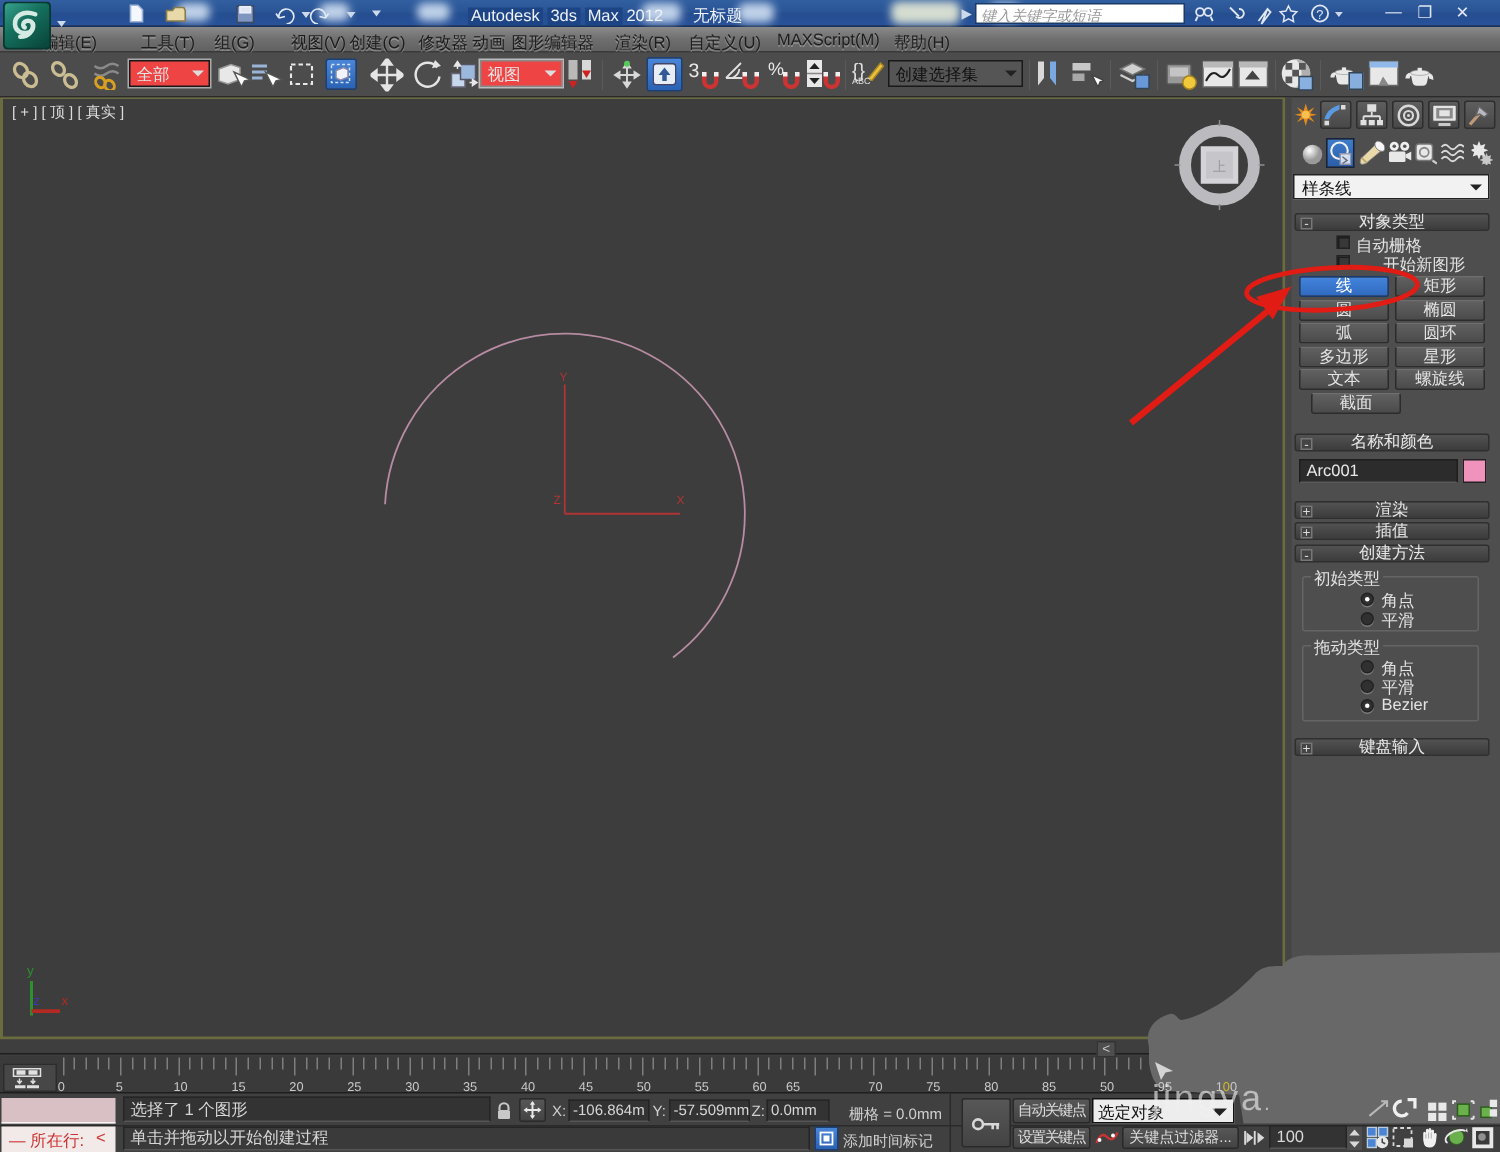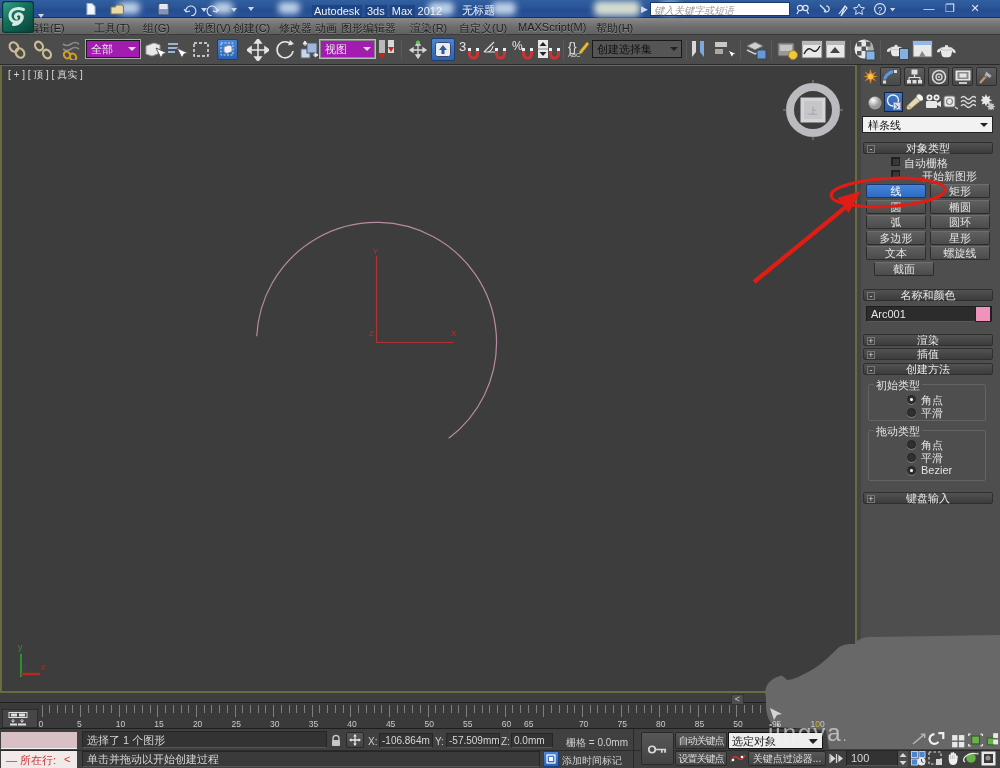--- a/index.html
+++ b/index.html
@@ -12,21 +12,21 @@
 #ttext{position:absolute;top:5px;left:312px;font-size:11px;color:#eef2fa}
 .thl{background:#1d4484;padding:0 2px}
 #searchbox{position:absolute;left:650px;top:2px;width:140px;height:14px;background:#fff;border:1px solid #1a3a68;font-size:10px;color:#999;font-style:italic;padding:1px 3px}
 .winbtn{position:absolute;top:2px;color:#dfe6f2;font-size:11px;text-align:center}
 
 #menubar{left:0;top:18px;width:1000px;height:17px;background:linear-gradient(#8a8a8a,#6f6f6f 50%,#616161);border-bottom:1px solid #3a3a3a}
 .menu{position:absolute;top:21px;font-size:11px;color:#1c1c1c;text-shadow:0 1px 0 rgba(255,255,255,.25)}
 
 #toolbar{left:0;top:35px;width:1000px;height:30px;background:#4c4c4c;border-bottom:1px solid #2a2a2a}
 .tbsep{position:absolute;top:5px;width:1px;height:20px;background:#333;border-right:1px solid #5a5a5a}
-.drop{position:absolute;background:#a21caf;border:1px solid #191919;box-shadow:inset 0 0 0 1px #555;color:#e6e6e6;font-size:11px;padding:1px 4px}
+.drop{position:absolute;background:#ef4444;border:1px solid #191919;box-shadow:inset 0 0 0 1px #555;color:#e6e6e6;font-size:11px;padding:1px 4px}
 .droparr{position:absolute;right:3px;top:6px;width:0;height:0;border:4px solid transparent;border-top-color:#ddd}
 .bluebtn{background:linear-gradient(#4a86d8,#2a62b4);border:1px solid #1c3f74;border-radius:2px}
 
 #viewport{left:0;top:65px;width:857px;height:628px;background:#3d3d3d;border:2px solid #6b6b40;border-top:1px solid #6b6b40}
 
 #panel{left:857px;top:65px;width:143px;height:628px;background:#4e4e4e}
 .tab{position:absolute;width:21px;height:19px;background:linear-gradient(#5e5e5e,#484848);border:1px solid #2e2e2e;border-radius:2px}
 .rollhead{position:absolute;left:863px;width:130px;height:12px;background:linear-gradient(#525252,#3c3c3c);border:1px solid #2f2f2f;border-radius:2px;color:#e8e8e8;font-size:11px;text-align:center;line-height:11px}
 .rollpm{position:absolute;left:3px;top:2px;width:8px;height:8px;color:#ddd;font-size:9px;line-height:7px;text-align:center}
 .pbtn{position:absolute;width:60px;height:14px;background:linear-gradient(#606060,#4b4b4b);border:1px solid #2c2c2c;border-top-color:#6e6e6e;border-radius:2px;color:#e4e4e4;font-size:11px;text-align:center;line-height:12px}
@@ -411,21 +411,21 @@
     <div class="pbtn" style="left:866px;top:199.5px">圆</div>
     <div class="pbtn" style="left:930px;top:199.5px">椭圆</div>
     <div class="pbtn" style="left:866px;top:215.0px">弧</div>
     <div class="pbtn" style="left:930px;top:215.0px">圆环</div>
     <div class="pbtn" style="left:866px;top:230.5px">多边形</div>
     <div class="pbtn" style="left:930px;top:230.5px">星形</div>
     <div class="pbtn" style="left:866px;top:246.0px">文本</div>
     <div class="pbtn" style="left:930px;top:246.0px">螺旋线</div>
     <div class="pbtn" style="left:874px;top:261.5px">截面</div>
     <div class="rollhead" style="top:289px">名称和颜色<span class="rollpm" style="border:1px solid #777;background:#444">-</span></div>
-    <div class="abs" style="left:866px;top:306px;width:126px;height:16px;background:#2c2c2c;border:1px solid #1e1e1e;border-bottom-color:#5a5a5a;color:#e8e8e8;font-size:11px;padding:1px 4px">Arc001</div>
+    <div class="abs" style="left:866px;top:306px;width:106px;height:16px;background:#2c2c2c;border:1px solid #1e1e1e;border-bottom-color:#5a5a5a;color:#e8e8e8;font-size:11px;padding:1px 4px">Arc001</div>
     <div class="abs" style="left:975px;top:306px;width:16px;height:16px;background:#ef93bc;border:1px solid #222"></div>
     <div class="rollhead" style="top:334px">渲染<span class="rollpm" style="border:1px solid #777;background:#444">+</span></div>
     <div class="rollhead" style="top:348px">插值<span class="rollpm" style="border:1px solid #777;background:#444">+</span></div>
     <div class="rollhead" style="top:363px">创建方法<span class="rollpm" style="border:1px solid #777;background:#444">-</span></div>
     <div class="group" style="left:868px;top:384px;width:118px;height:37px"></div>
     <div class="lbl" style="left:874px;top:378px;background:#4e4e4e;padding:0 2px">初始类型</div>
     <div class="radio on" style="left:907px;top:395px"></div>
     <div class="lbl" style="left:921px;top:393px">角点</div>
     <div class="radio" style="left:907px;top:408px"></div>
     <div class="lbl" style="left:921px;top:406px">平滑</div>

